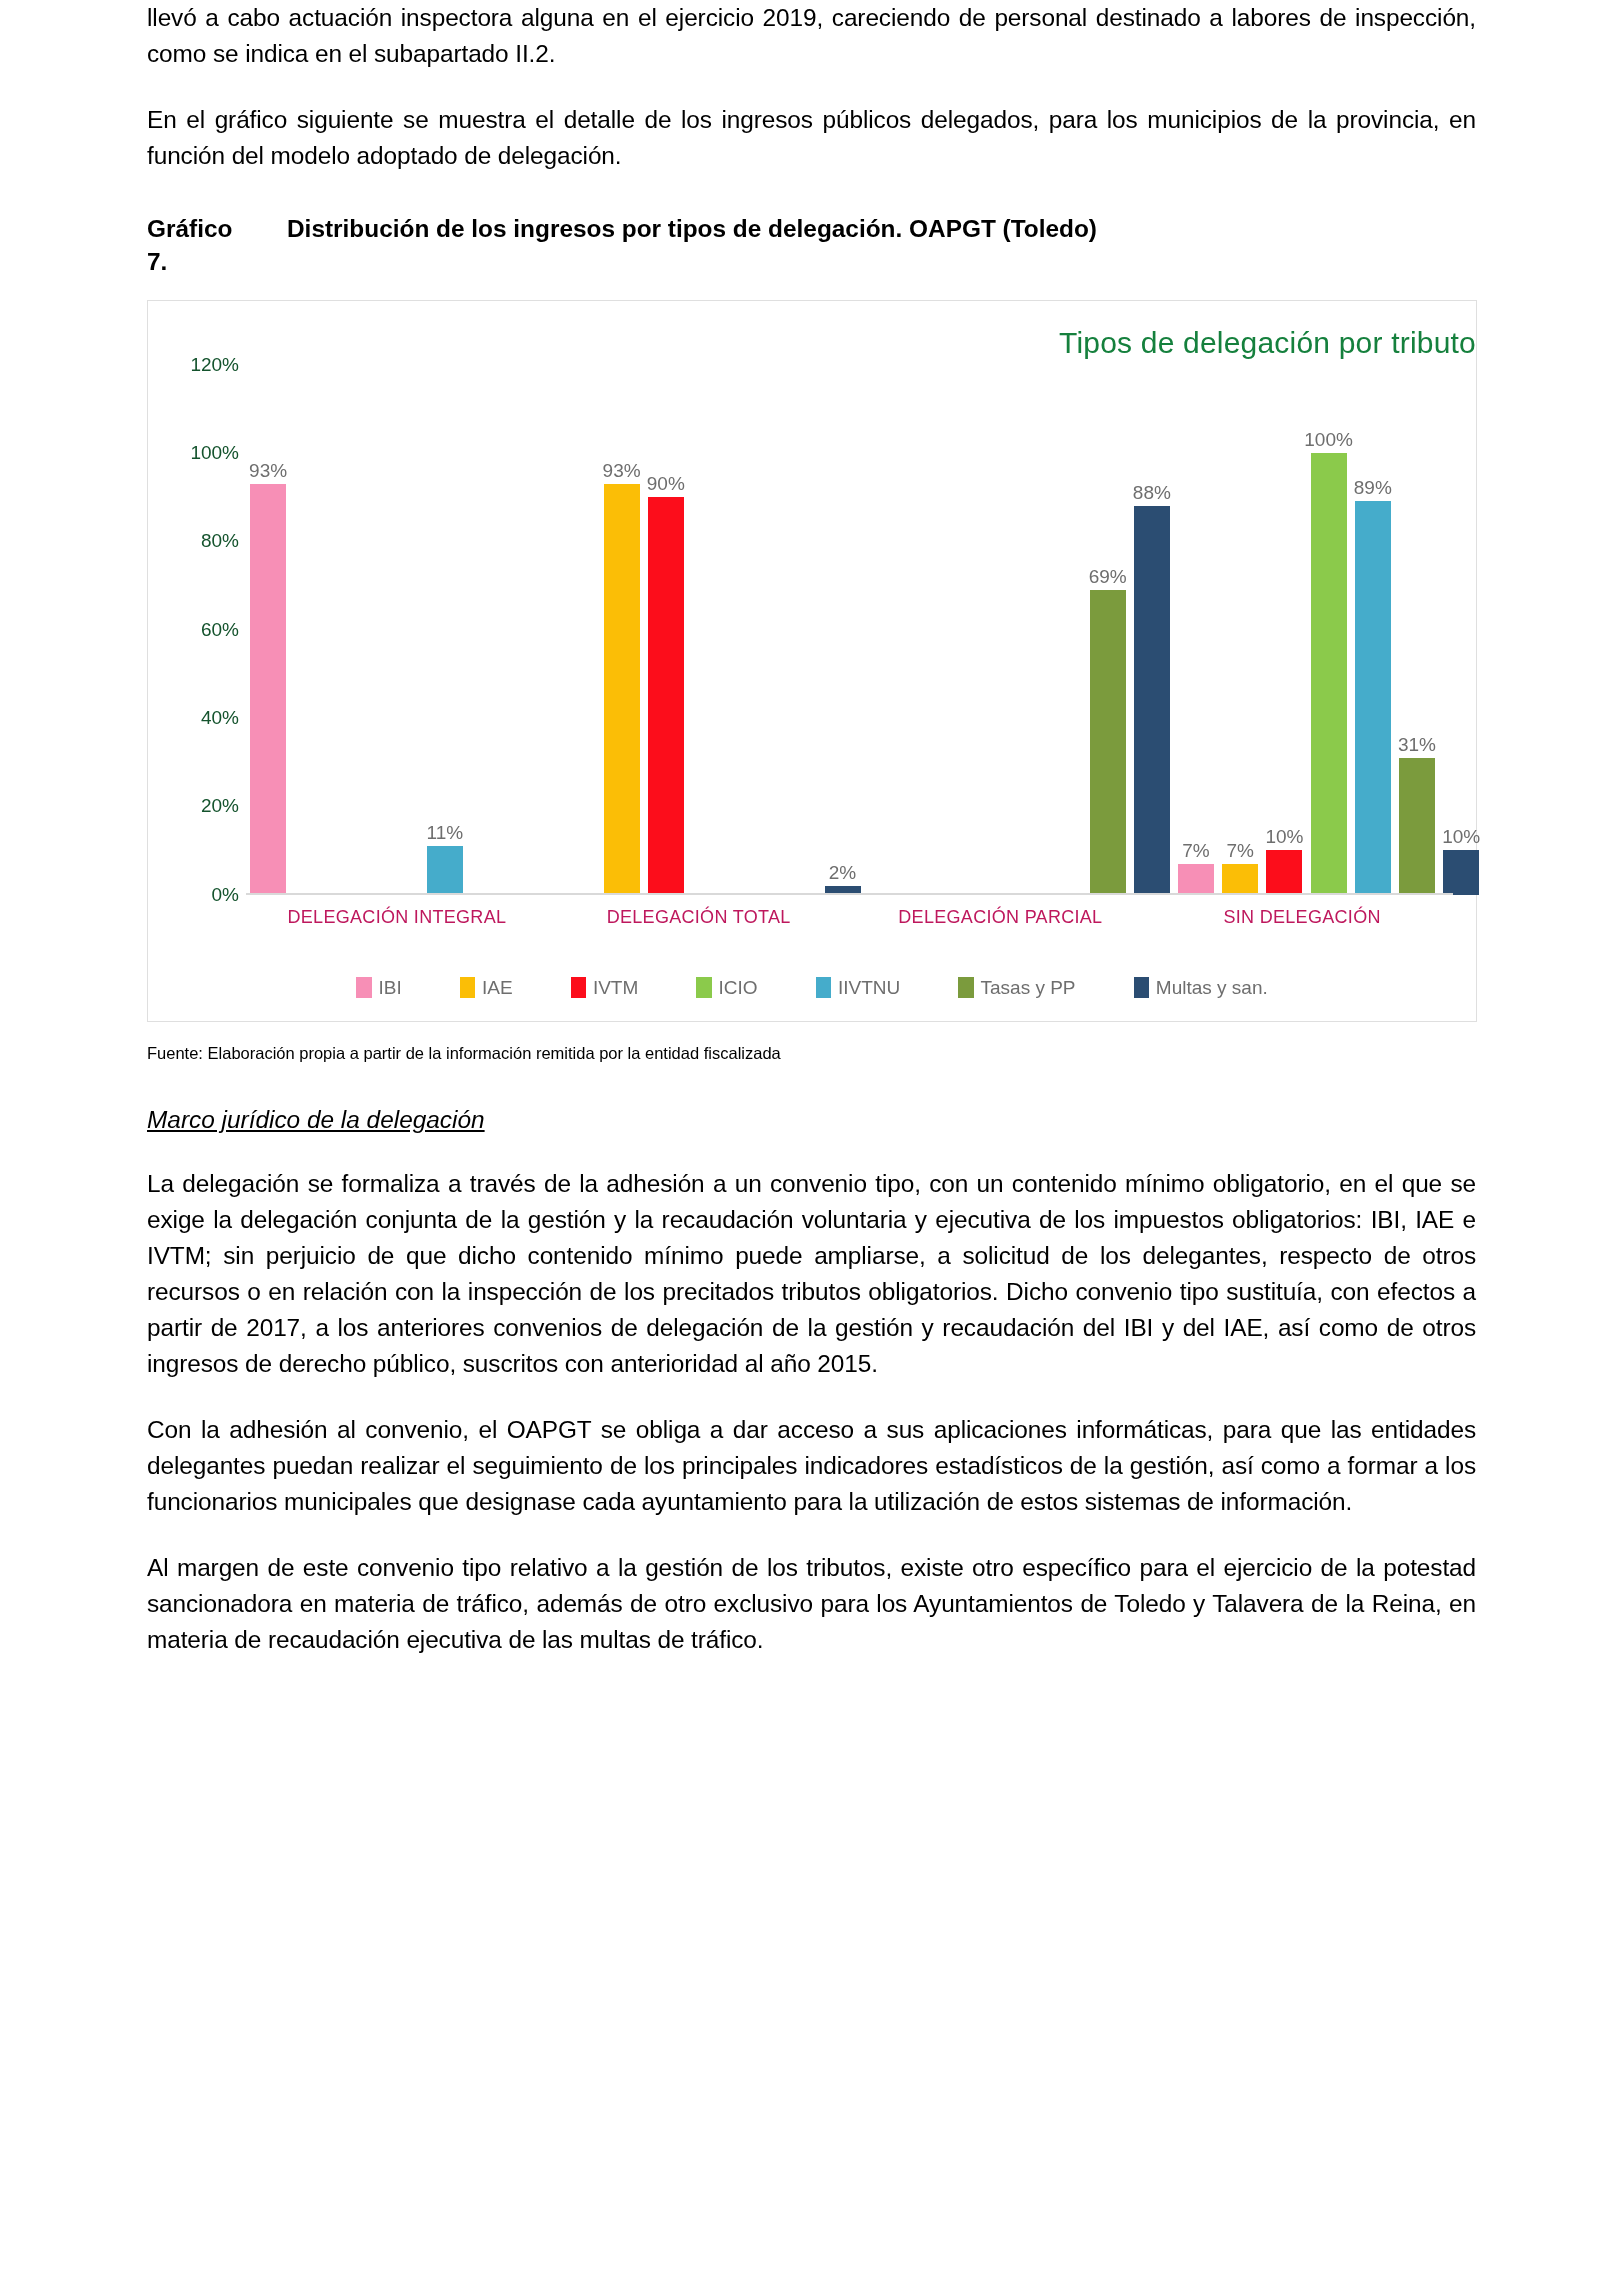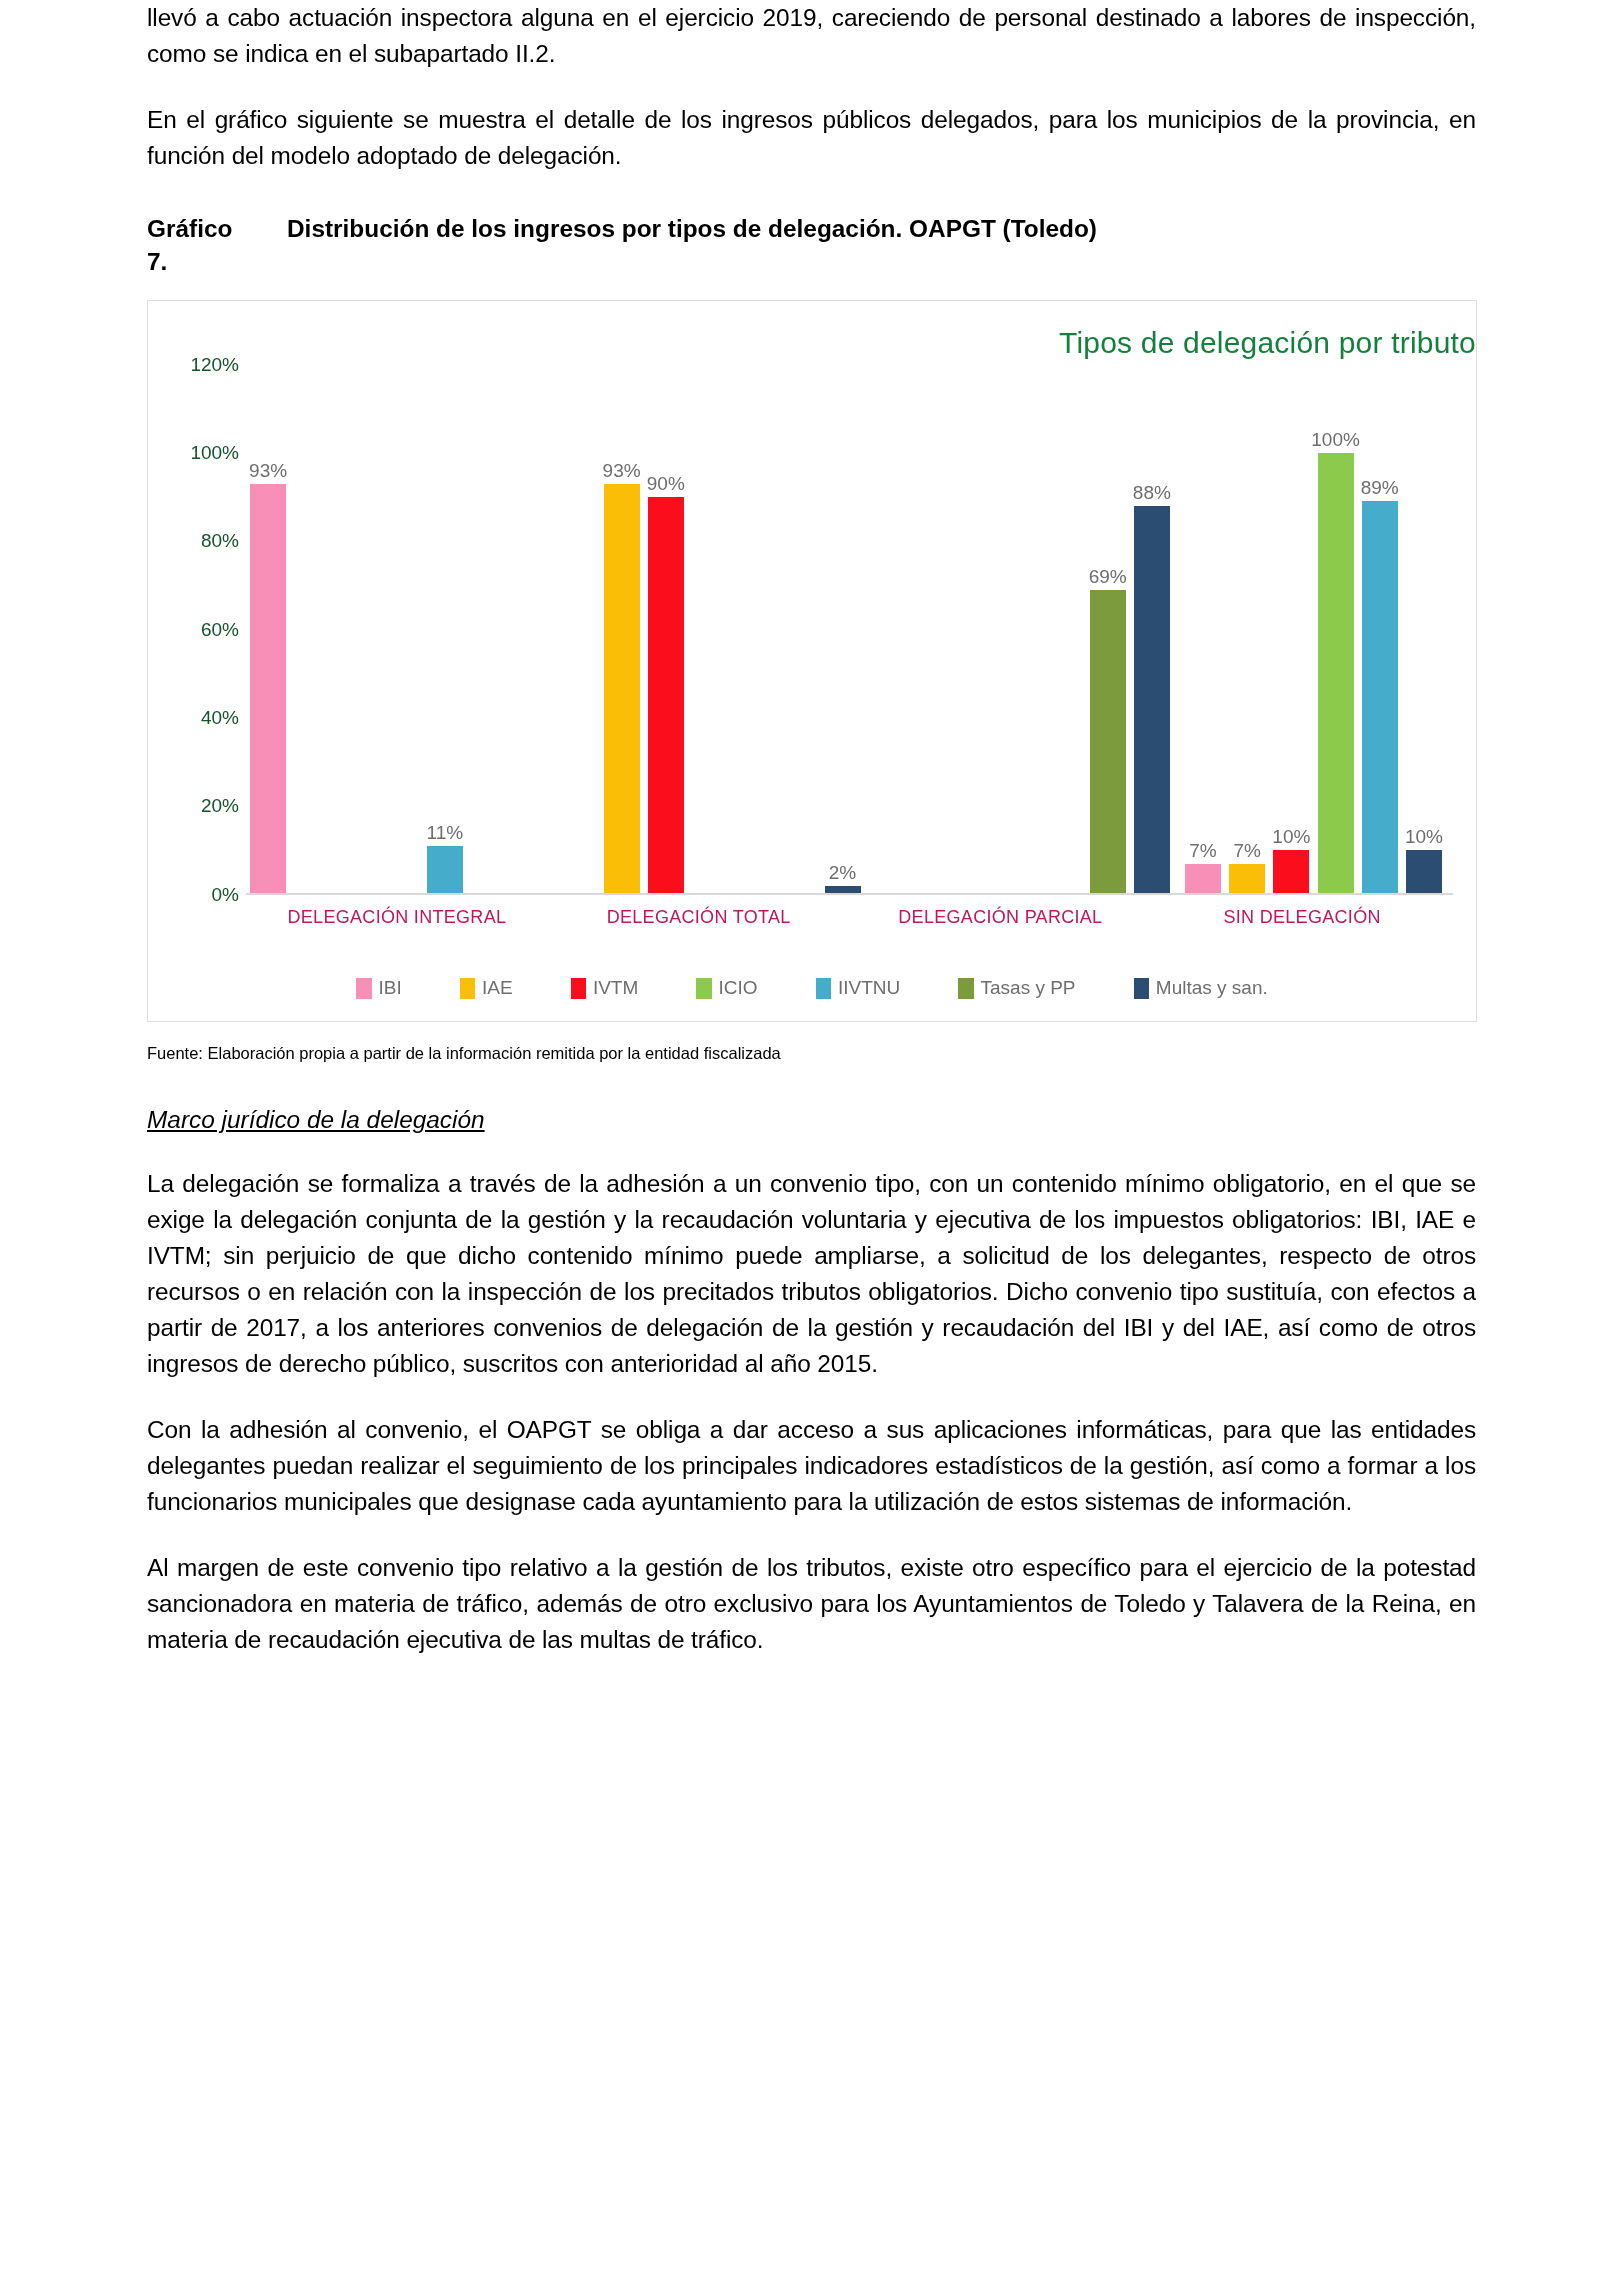--- a/index.html
+++ b/index.html
@@ -186,21 +186,21 @@
     position: absolute;
     left: 0; right: 0;
     bottom: 21.5px;
     display: flex;
     justify-content: center;
     align-items: center;
     gap: 0;
   }
   .legend-item {
     display: flex;
-    align-items: flex-end;
+    align-items: flex-start;
     margin: 0 29px;
   }
   .legend-swatch {
     width: 15.7px;
     height: 20.7px;
     margin-right: 6.6px;
     display: inline-block;
   }
   .legend-text {
     font-size: 19px;
@@ -314,20 +314,25 @@
                 <div class="bar" style="background: rgb(139, 202, 75); height: 83.3333%;">
                   <span class="bar-label">100%</span>
                 </div>
               </div>
               <div class="slot">
                 <div class="bar" style="background: rgb(69, 172, 203); height: 74.1667%; padding-left: 27px;">
                   <span class="bar-label">89%</span>
                 </div>
               </div>
               <div class="slot">
+                <div class="bar" style="background: rgb(123, 155, 61); height: 25.8333%;">
+                  <span class="bar-label">31%</span>
+                </div>
+              </div>
+              <div class="slot">
                 <div class="bar" style="background: rgb(43, 77, 114); height: 8.33333%;">
                   <span class="bar-label">10%</span>
                 </div>
               </div>
             </div>
           </div>
         <div class="axis-line"></div>
       </div>
     </div>
 

